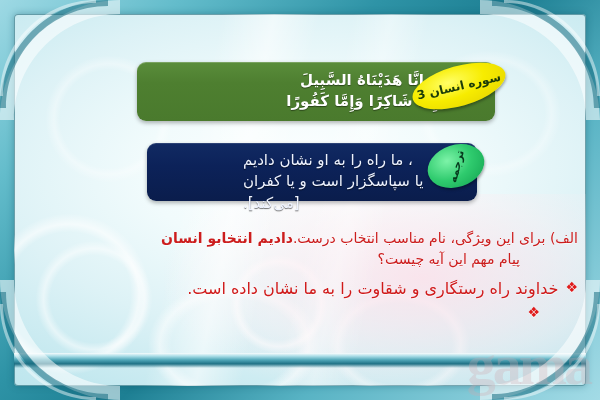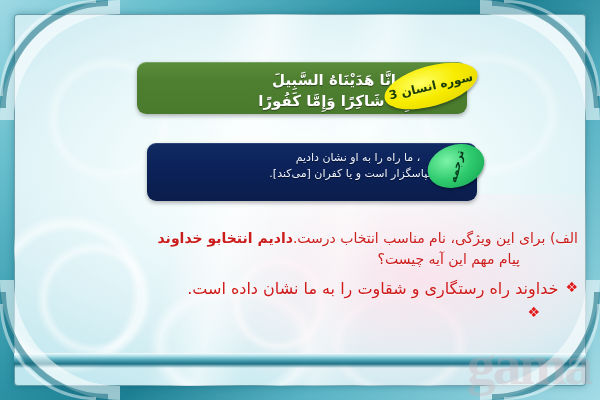--- a/index.html
+++ b/index.html
@@ -86,25 +86,26 @@
     font-size:58px;font-weight:bold;letter-spacing:-3px;
     color:rgba(205,170,175,.30);
     font-family:Liberation Serif, serif;
     pointer-events:none;line-height:1;
   }
 
   
   .content{position:absolute;left:0;top:0;width:600px;height:400px;}
 
   .verse-box{
-    position:absolute;left:137px;top:62px;width:330px;height:52px;
+    position:absolute;left:137px;top:62px;width:330px;height:59px;
     background:linear-gradient(180deg,#5a8d3b 0%,#4e7f30 35%,#4a7a2d 100%);
     border-radius:9px;
     box-shadow:0 2px 4px rgba(0,0,0,.30), inset 0 1px 0 rgba(255,255,255,.20);
     direction:rtl;
+    padding-left:28px;
   }
   .verse-line{
     color:#ffffff;text-align:center;
     font-family:"DejaVu Sans","Liberation Sans",sans-serif;
     font-size:15px;font-weight:bold;line-height:1.38;
     text-shadow:0 1px 1px rgba(0,0,0,.45);
     padding-right:6px;padding-left:70px;
   }
   .verse-line.l1{padding-top:8px;}
 
@@ -123,23 +124,23 @@
   }
 
   .trans-box{
     position:absolute;left:147px;top:143px;width:330px;height:58px;
     background:linear-gradient(180deg,#112a63 0%,#0c2259 40%,#0a1d4c 100%);
     border-radius:9px;
     box-shadow:0 2px 4px rgba(0,0,0,.30), inset 0 1px 0 rgba(255,255,255,.12);
     direction:rtl;
   }
   .trans-line{
-    color:#eef3ff;text-align:center;
-    font-family:"DejaVu Sans","Liberation Sans",sans-serif;
-    font-size:11px;line-height:1.42;
+    color:#eef3ff;text-align:left;
+    font-family:"DejaVu Sans","Liberation Sans",sans-serif;
+    font-size:15px;line-height:1.42;
     text-shadow:0 1px 1px rgba(0,0,0,.55);
     padding-right:4px;padding-left:96px;
   }
   .trans-line.l1{padding-top:7px;}
 
   .badge-tarjome{
     position:absolute;right:-8px;top:2px;width:58px;height:42px;
     background:radial-gradient(ellipse at 38% 32%, #7df3a8 0%, #2fcb6e 48%, #12a14f 100%);
     border-radius:50%;
     box-shadow:0 2px 3px rgba(0,0,0,.35);
@@ -246,21 +247,21 @@
 
     <div class="trans-box">
       <div class="trans-line l1">، ما راه را به او نشان دادیم</div>
       <div class="trans-line l2">یا سپاسگزار است  و یا کفران [می‌کند].</div>
       <div class="badge-tarjome">
         <span>ترجمه</span>
       </div>
     </div>
 
     <div class="qblock">
-      <div class="qline"><span>الف) برای این ویژگی، نام مناسب انتخاب درست.</span><span class="qstrong">دادیم انتخاب</span><span class="qstrong">و خداوند</span></div>
+      <div class="qline"><span>الف) برای این ویژگی، نام مناسب انتخاب درست.</span><span class="qstrong">دادیم انتخاب</span><span class="qstrong">و انسان</span></div>
       <div class="qline center">پیام مهم این آیه چیست؟</div>
     </div>
 
     <div class="blist">
       <div class="bitem i1">
         <span class="bullet">❖</span>
         <span class="btext">خداوند راه رستگاری و شقاوت را به ما نشان داده است.</span>
       </div>
       <div class="bitem i2">
         <span class="bullet">❖</span>

